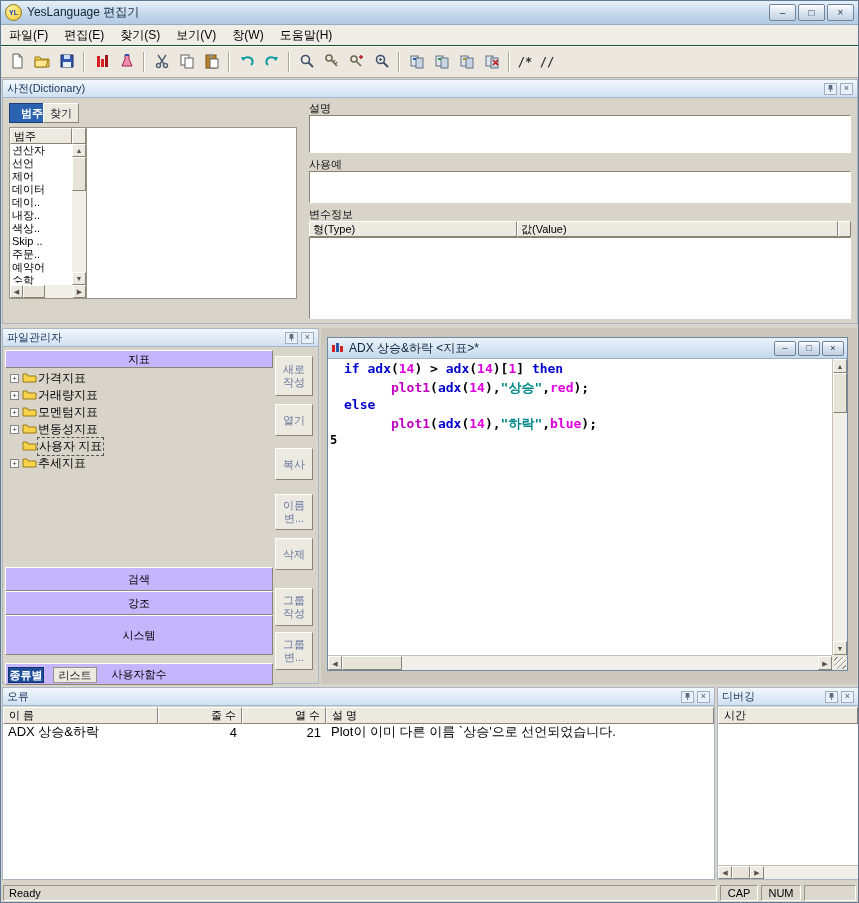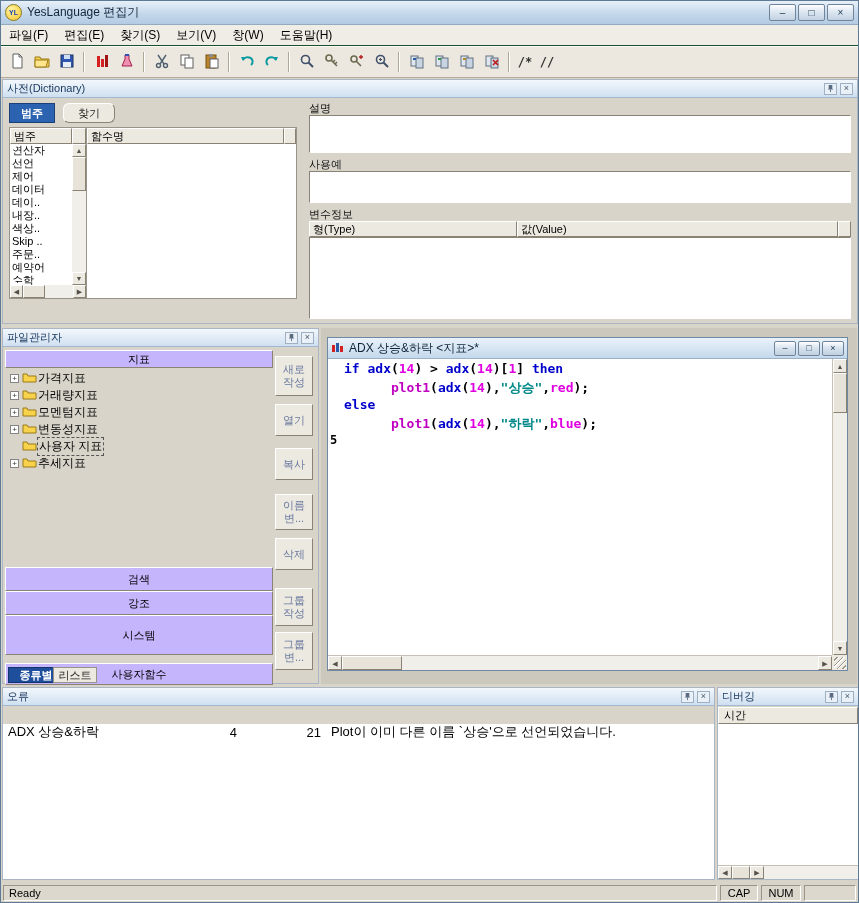--- a/index.html
+++ b/index.html
@@ -257,21 +257,21 @@
             <svg width="9" height="9" viewBox="0 0 10 10">
               <path d="M3 1h4v4l1 1H2l1-1z" fill="#5a6b80"></path>
               <rect x="4.5" y="6" width="1" height="3" fill="#5a6b80"></rect>
             </svg>
           </span>
         <span class="hico">×</span>
       </span>
     </div>
     <div class="dictbody">
       <div class="tab active" style="left:6px; top:4px; width:46px;">범주</div>
-      <div class="tab inactive" style="left:60px; top:4px; width:52px;border-radius:6px;">찾기</div>
+      <div class="tab inactive" style="left:40px; top:4px; width:36px;">찾기</div>
 
       <div class="listwrap">
 
         <div style="position:absolute; left:0; top:0; width:76px; height:100%;">
           <div style="display:flex;">
             <div class="colhead" style="width:62px; height:16px;">범주</div>
             <div class="colhead" style="width:14px; height:16px;"></div>
           </div>
           <div style="position:absolute; left:0; top:16px; right:14px; bottom:13px; background:#fff; overflow:hidden;border-radius:15px;">
             <div class="catitem">연산자</div>
@@ -293,24 +293,20 @@
           </div>
           <div class="sb" style="position:absolute; left:0; bottom:0; height:13px; width:76px; display:flex;">
             <div class="sbtn2" style="width:13px; height:13px;">◀</div>
             <div class="thumb" style="width:22px; height:13px;"></div>
             <div style="flex:1"></div>
             <div class="sbtn2" style="width:13px; height:13px;">▶</div>
           </div>
         </div>
 
         <div style="position:absolute; left:76px; top:0; right:0; height:100%; border-left:1px solid #9a9488;">
-          <div style="display:flex;">
-            <div class="colhead" style="flex:1; height:16px;">함수명</div>
-            <div class="colhead" style="width:12px; height:16px;"></div>
-          </div>
           <div style="position:absolute; left:0; top:16px; right:0; bottom:0; background:#fff;"></div>
         </div>
       </div>
 
       <div style="position:absolute; left:306px; top:0; right:6px; bottom:4px;">
         <div class="rlabel" style="left:0; top:2px;">설명</div>
         <div class="rbox" style="left:0; right:0; top:16px; height:38px;"></div>
         <div class="rlabel" style="left:0; top:58px;">사용예</div>
         <div class="rbox" style="left:0; right:0; top:72px; height:32px;"></div>
         <div class="rlabel" style="left:0; top:108px;">변수정보</div>
@@ -383,21 +379,21 @@
               </svg></span>
             <span class="tlabel">추세지표</span>
           </div>
       </div>
 
       <div class="fmbar raised" style="top:219px; height:24px;">검색</div>
       <div class="fmbar raised" style="top:243px; height:24px;">강조</div>
       <div class="fmbar raised" style="top:267px; height:40px;">시스템</div>
       <div class="fmbar raised" style="top:315px; height:22px;">사용자함수</div>
 
-      <div class="fmtab active" style="left:5px; top:319px; width:56px;">종류별</div>
+      <div class="fmtab active" style="left:5px; top:319px; width:36px;">종류별</div>
       <div class="fmtab inactive" style="left:50px; top:319px; width:44px;">리스트</div>
 
       <div class="sstrip">
         <div class="sbtn" style="top:8px; height:40px;">
             <span>새로</span>
             <span>작성</span>
           </div>
         <div class="sbtn" style="top:56px; height:32px;">
             <span>열기</span>
             <span></span>
@@ -487,20 +483,26 @@
       <span class="hicons">
         <span class="hico">
             <svg width="9" height="9" viewBox="0 0 10 10">
               <path d="M3 1h4v4l1 1H2l1-1z" fill="#5a6b80"></path>
               <rect x="4.5" y="6" width="1" height="3" fill="#5a6b80"></rect>
             </svg>
           </span>
         <span class="hico">×</span>
       </span>
     </div>
+    <div class="gridhead">
+      <div class="gh" style="width:155px;">이 름</div>
+      <div class="gh r" style="width:84px;">줄 수</div>
+      <div class="gh r" style="width:84px;">열 수</div>
+      <div class="gh" style="flex:1;">설 명</div>
+    </div>
     <div class="gridbody">
       <div class="grow">
         <div class="gc" style="width:155px;">ADX 상승&amp;하락</div>
         <div class="gc" style="width:84px; text-align:right;">4</div>
         <div class="gc" style="width:84px; text-align:right;">21</div>
         <div class="gc" style="flex:1;">Plot이 이미 다른 이름 `상승'으로 선언되었습니다.</div>
       </div>
     </div>
   </div>
 

